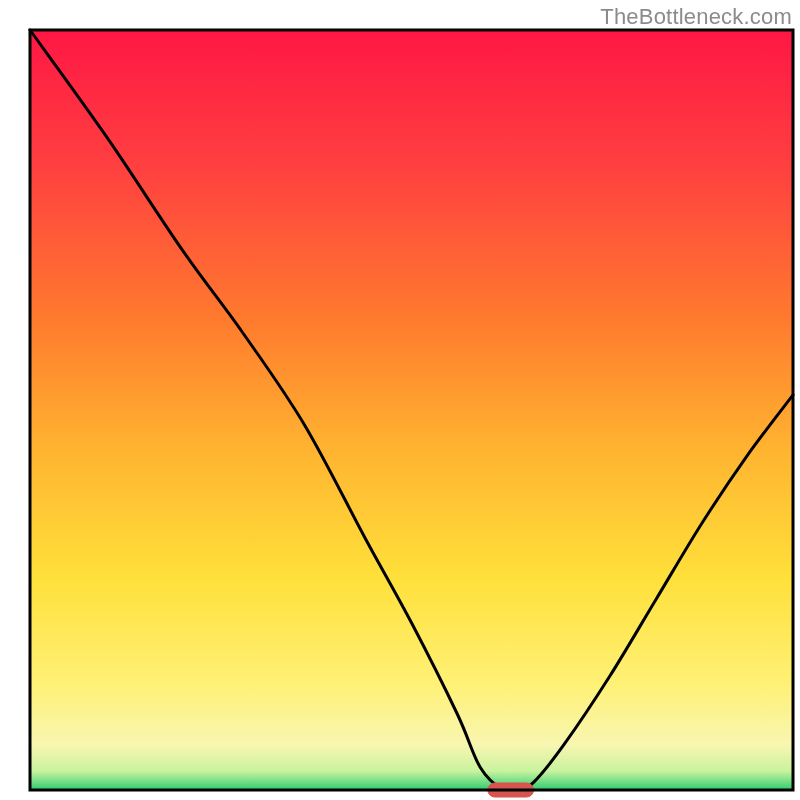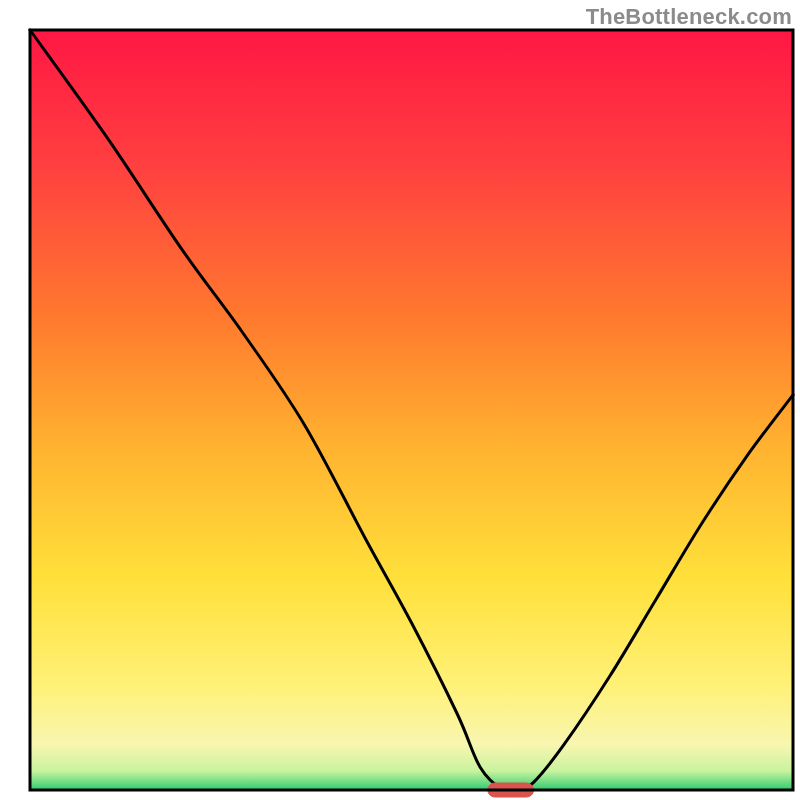--- a/index.html
+++ b/index.html
@@ -14,21 +14,21 @@
     position: relative;
     width: 800px;
     height: 800px;
   }
   .attribution {
     position: absolute;
     top: 4px;
     right: 8px;
     font-size: 22px;
     color: #8b8b8b;
-    font-weight: 700;
+    font-weight: 400;
     letter-spacing: 0.2px;
     z-index: 20;
   }
   svg.plot {
     position: absolute;
     top: 0;
     left: 0;
   }
 </style>
 </head>

